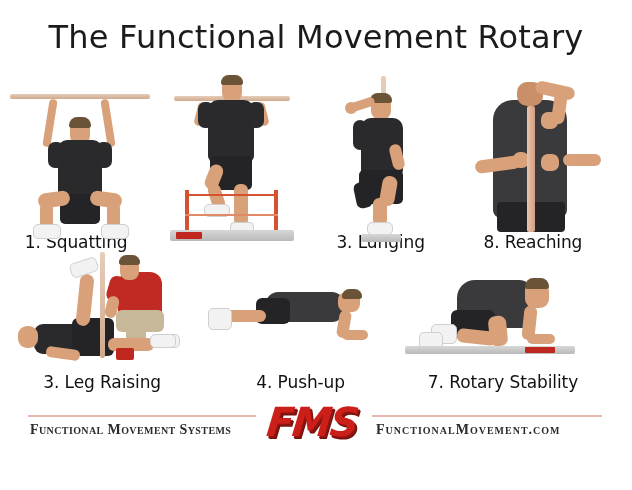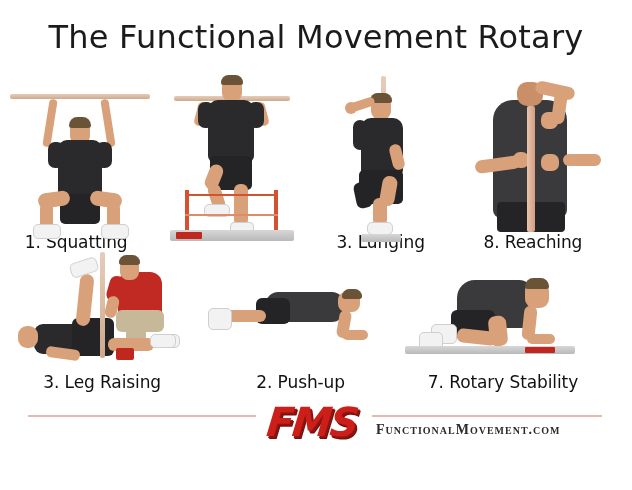--- a/index.html
+++ b/index.html
@@ -255,21 +255,21 @@
 
         <div class="p skin" style="left:134px;top:40px;width:22px;height:20px;border-radius:8px;"></div>
         <div class="p hair" style="left:138px;top:37px;width:20px;height:10px;border-radius:8px 8px 3px 3px;"></div>
 
         <div class="p skin" style="left:18px;top:58px;width:44px;height:12px;border-radius:6px;"></div>
         <div class="p shoe" style="left:4px;top:56px;width:22px;height:20px;border-radius:5px;"></div>
 
         <div class="p skin" style="left:134px;top:58px;width:12px;height:28px;border-radius:6px;transform:rotate(10deg);"></div>
         <div class="p skin" style="left:138px;top:78px;width:26px;height:10px;border-radius:5px;"></div>
       </div>
-      <div class="caption">2. Push-up</div>
+      <div class="caption">4. Push-up</div>
     </div>
 
     <div class="cell r2cell-c">
       <div class="figwrap">
 
         <div class="p shirt-l" style="left:60px;top:28px;width:76px;height:48px;border-radius:18px 14px 8px 8px;"></div>
         <div class="p shorts" style="left:54px;top:58px;width:44px;height:28px;border-radius:6px;"></div>
 
         <div class="p skin" style="left:128px;top:30px;width:24px;height:26px;border-radius:9px;"></div>
         <div class="p hair" style="left:128px;top:26px;width:24px;height:11px;border-radius:9px 9px 3px 3px;"></div>
@@ -285,17 +285,18 @@
         <div class="p board" style="left:8px;top:94px;width:170px;height:8px;border-radius:2px;"></div>
         <div class="p" style="left:128px;top:95px;width:30px;height:6px;background:#c0281f;border-radius:1px;"></div>
       </div>
       <div class="caption">7. Rotary Stability</div>
     </div>
   </div>
 
   <div class="footer">
     <div class="rule rule-left"></div>
     <div class="rule rule-right"></div>
+    <div class="foot-text foot-left">Functional Movement Systems</div>
     <div class="foot-text foot-right">FunctionalMovement.com</div>
   </div>
   <div class="fms-logo">FMS</div>
 
 </div>
 
 </body></html>

